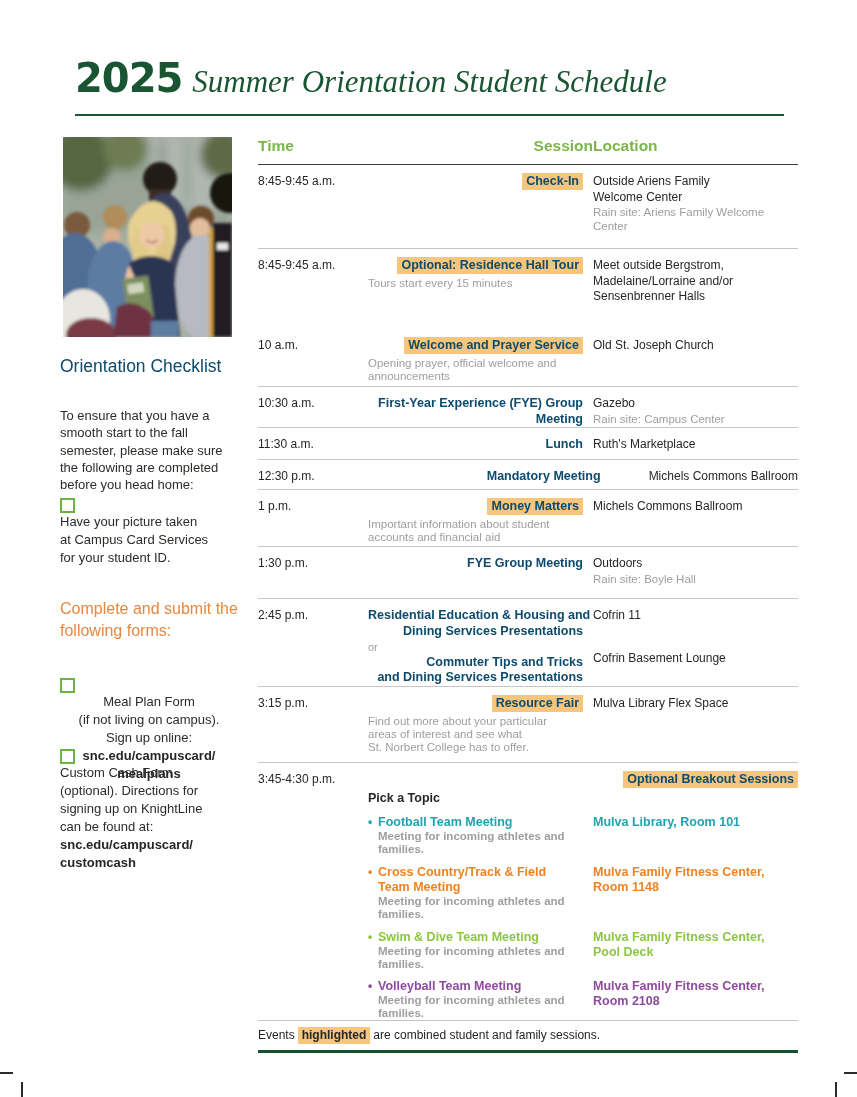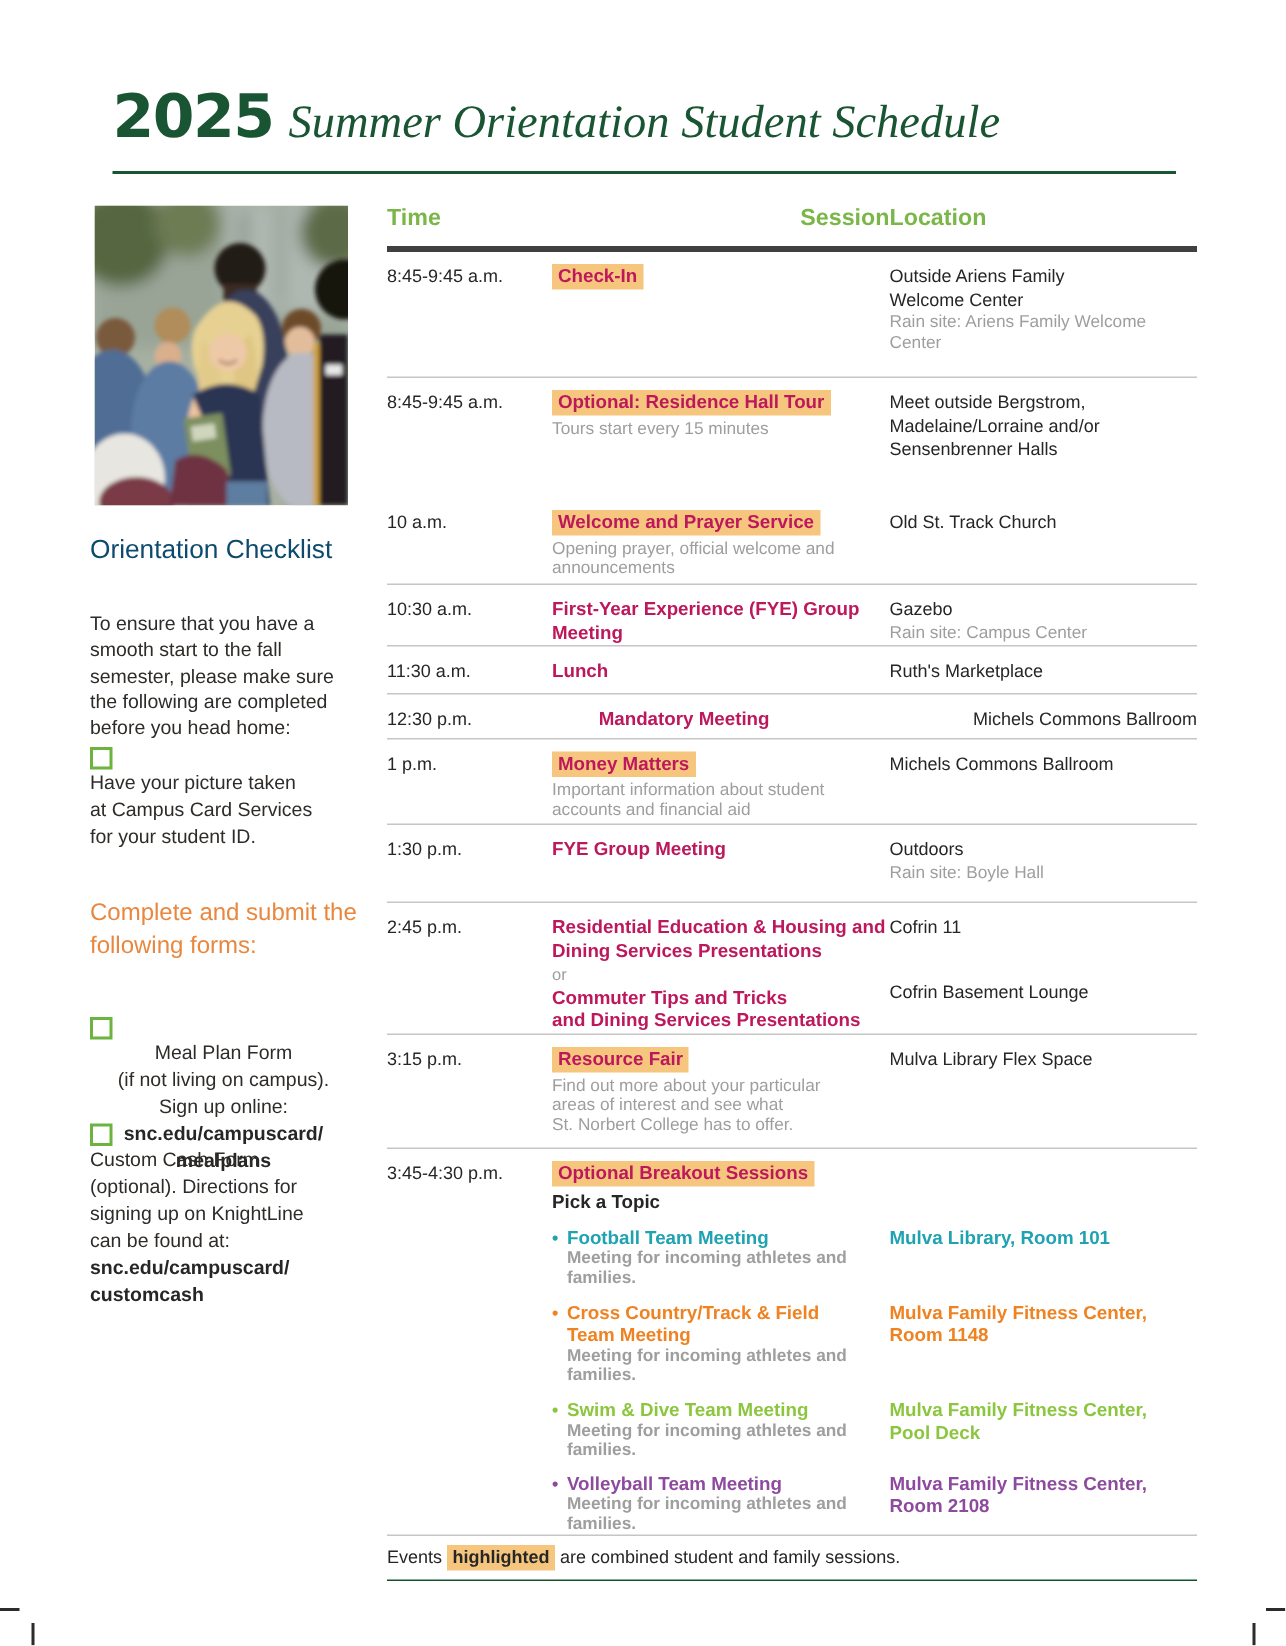--- a/index.html
+++ b/index.html
@@ -27,48 +27,48 @@
   .sb { position:absolute; left:60px; width:178px; }
   .sb-h1 { font-size:17.5px; line-height:1.35; color:#0c4a6e; }
   .sb-h2 { font-size:16px;  line-height:1.38; color:#E9873E; }
   .sb-p  { font-size:13px; line-height:1.33; color:#2E2B28; }
   .check-item { display:flex; font-size:13px; line-height:1.38; color:#2E2B28;flex-direction:column; }
   .checkbox { flex:0 0 auto; width:11px; height:11px; border:2px solid #6CB33F; margin:2px 5px 0 0; background:#fff; }
   .sb-link { font-weight:bold; color:#262626; }
 
   
   .schedule { position:absolute; left:258px; top:137px; width:540px; }
-  .sched-header { display:flex; padding-bottom:9px; border-bottom:4px solid #404040; }
+  .sched-header { display:flex; padding-bottom:9px; border-bottom:1px solid #404040; }
   .sched-header > div { font-weight:bold; font-size:15.5px; color:#7AB648; }
   .h-time { width:110px; } .h-session { width:225px;text-align:right; } .h-loc { flex:1; }
 
   .row { display:flex; border-bottom:1px solid #C6C6C6; padding-top:9px; box-sizing:border-box; }
   .row.no-rule { border-bottom:none; }
   .c-time { width:110px; font-size:12px; line-height:1.3; }
   .c-session { width:225px; padding-right:10px; box-sizing:border-box; }
   .c-loc { flex:1; font-size:12px; line-height:1.3; }
-  .s-title { font-weight:bold; font-size:12.5px; line-height:1.25; color:#be185d; }
+  .s-title { font-weight:bold; font-size:12.5px; line-height:1.25; color:#0c4a6e;text-align:right; }
   .hl { background:#F6C67E; padding:1px 4px 2px; }
   .s-desc { color:#9E9E9E; font-size:11.5px; line-height:1.16; margin-top:3px; }
   .or-sep { color:#9E9E9E; font-size:11px; line-height:1.2; margin:1px 0; }
   .loc-rain { color:#9E9E9E; font-size:11.5px; line-height:1.16; margin-top:1px; }
   .loc2 { margin-top:27px; }
 
   
   .c-main { flex:1; }
   .b-subtitle { font-weight:bold; font-size:12.5px; line-height:1.25; margin-top:3px; }
   .topic { display:flex; margin-top:9px; }
   .topic-left { width:225px; padding-right:10px; box-sizing:border-box; display:flex; }
   .t-bullet { width:10px; font-weight:bold; font-size:12px; line-height:1.2; }
   .t-name { font-weight:bold; font-size:12.5px; line-height:1.2; }
   .t-desc { color:#9E9E9E; font-size:11.5px; line-height:1.12;font-weight:bold; }
   .topic-right { flex:1; font-weight:bold; font-size:12.5px; line-height:1.2; }
 
   
-  .footnote { border-bottom:1px solid #14532d; padding:7px 0 8px; font-size:12px; color:#262626; }
+  .footnote { border-bottom:3px solid #14532d; padding:7px 0 8px; font-size:12px; color:#262626; }
   .footnote .hl { font-weight:bold; margin:0 3px; }
 
   
   .crop { position:absolute; background:#2b2b2b; }
   .crop-hl { left:0;  top:1072px; width:13px; height:2px; }
   .crop-hr { right:0; top:1072px; width:13px; height:2px; }
   .crop-vl { left:21px;  top:1082px; width:2px; height:15px; }
   .crop-vr { left:835px; top:1082px; width:2px; height:15px; }
 </style>
 </head>
@@ -217,21 +217,21 @@
       <div class="c-time">10 a.m.</div>
       <div class="c-session">
         <div class="s-title"><span class="hl">Welcome and Prayer Service</span></div>
         <div class="s-desc">
             <span class="ln">Opening prayer, official welcome and</span>
             <span class="ln">announcements</span>
           </div>
       </div>
       <div class="c-loc">
         <div>
-            <span class="ln">Old St. Track Church</span>
+            <span class="ln">Old St. Joseph Church</span>
           </div>
       </div>
     </div>
 
     <div class="row" style="min-height:41px;">
       <div class="c-time">10:30 a.m.</div>
       <div class="c-session">
         <div class="s-title">
             <span class="ln">First-Year Experience (FYE) Group</span>
             <span class="ln">Meeting</span>

